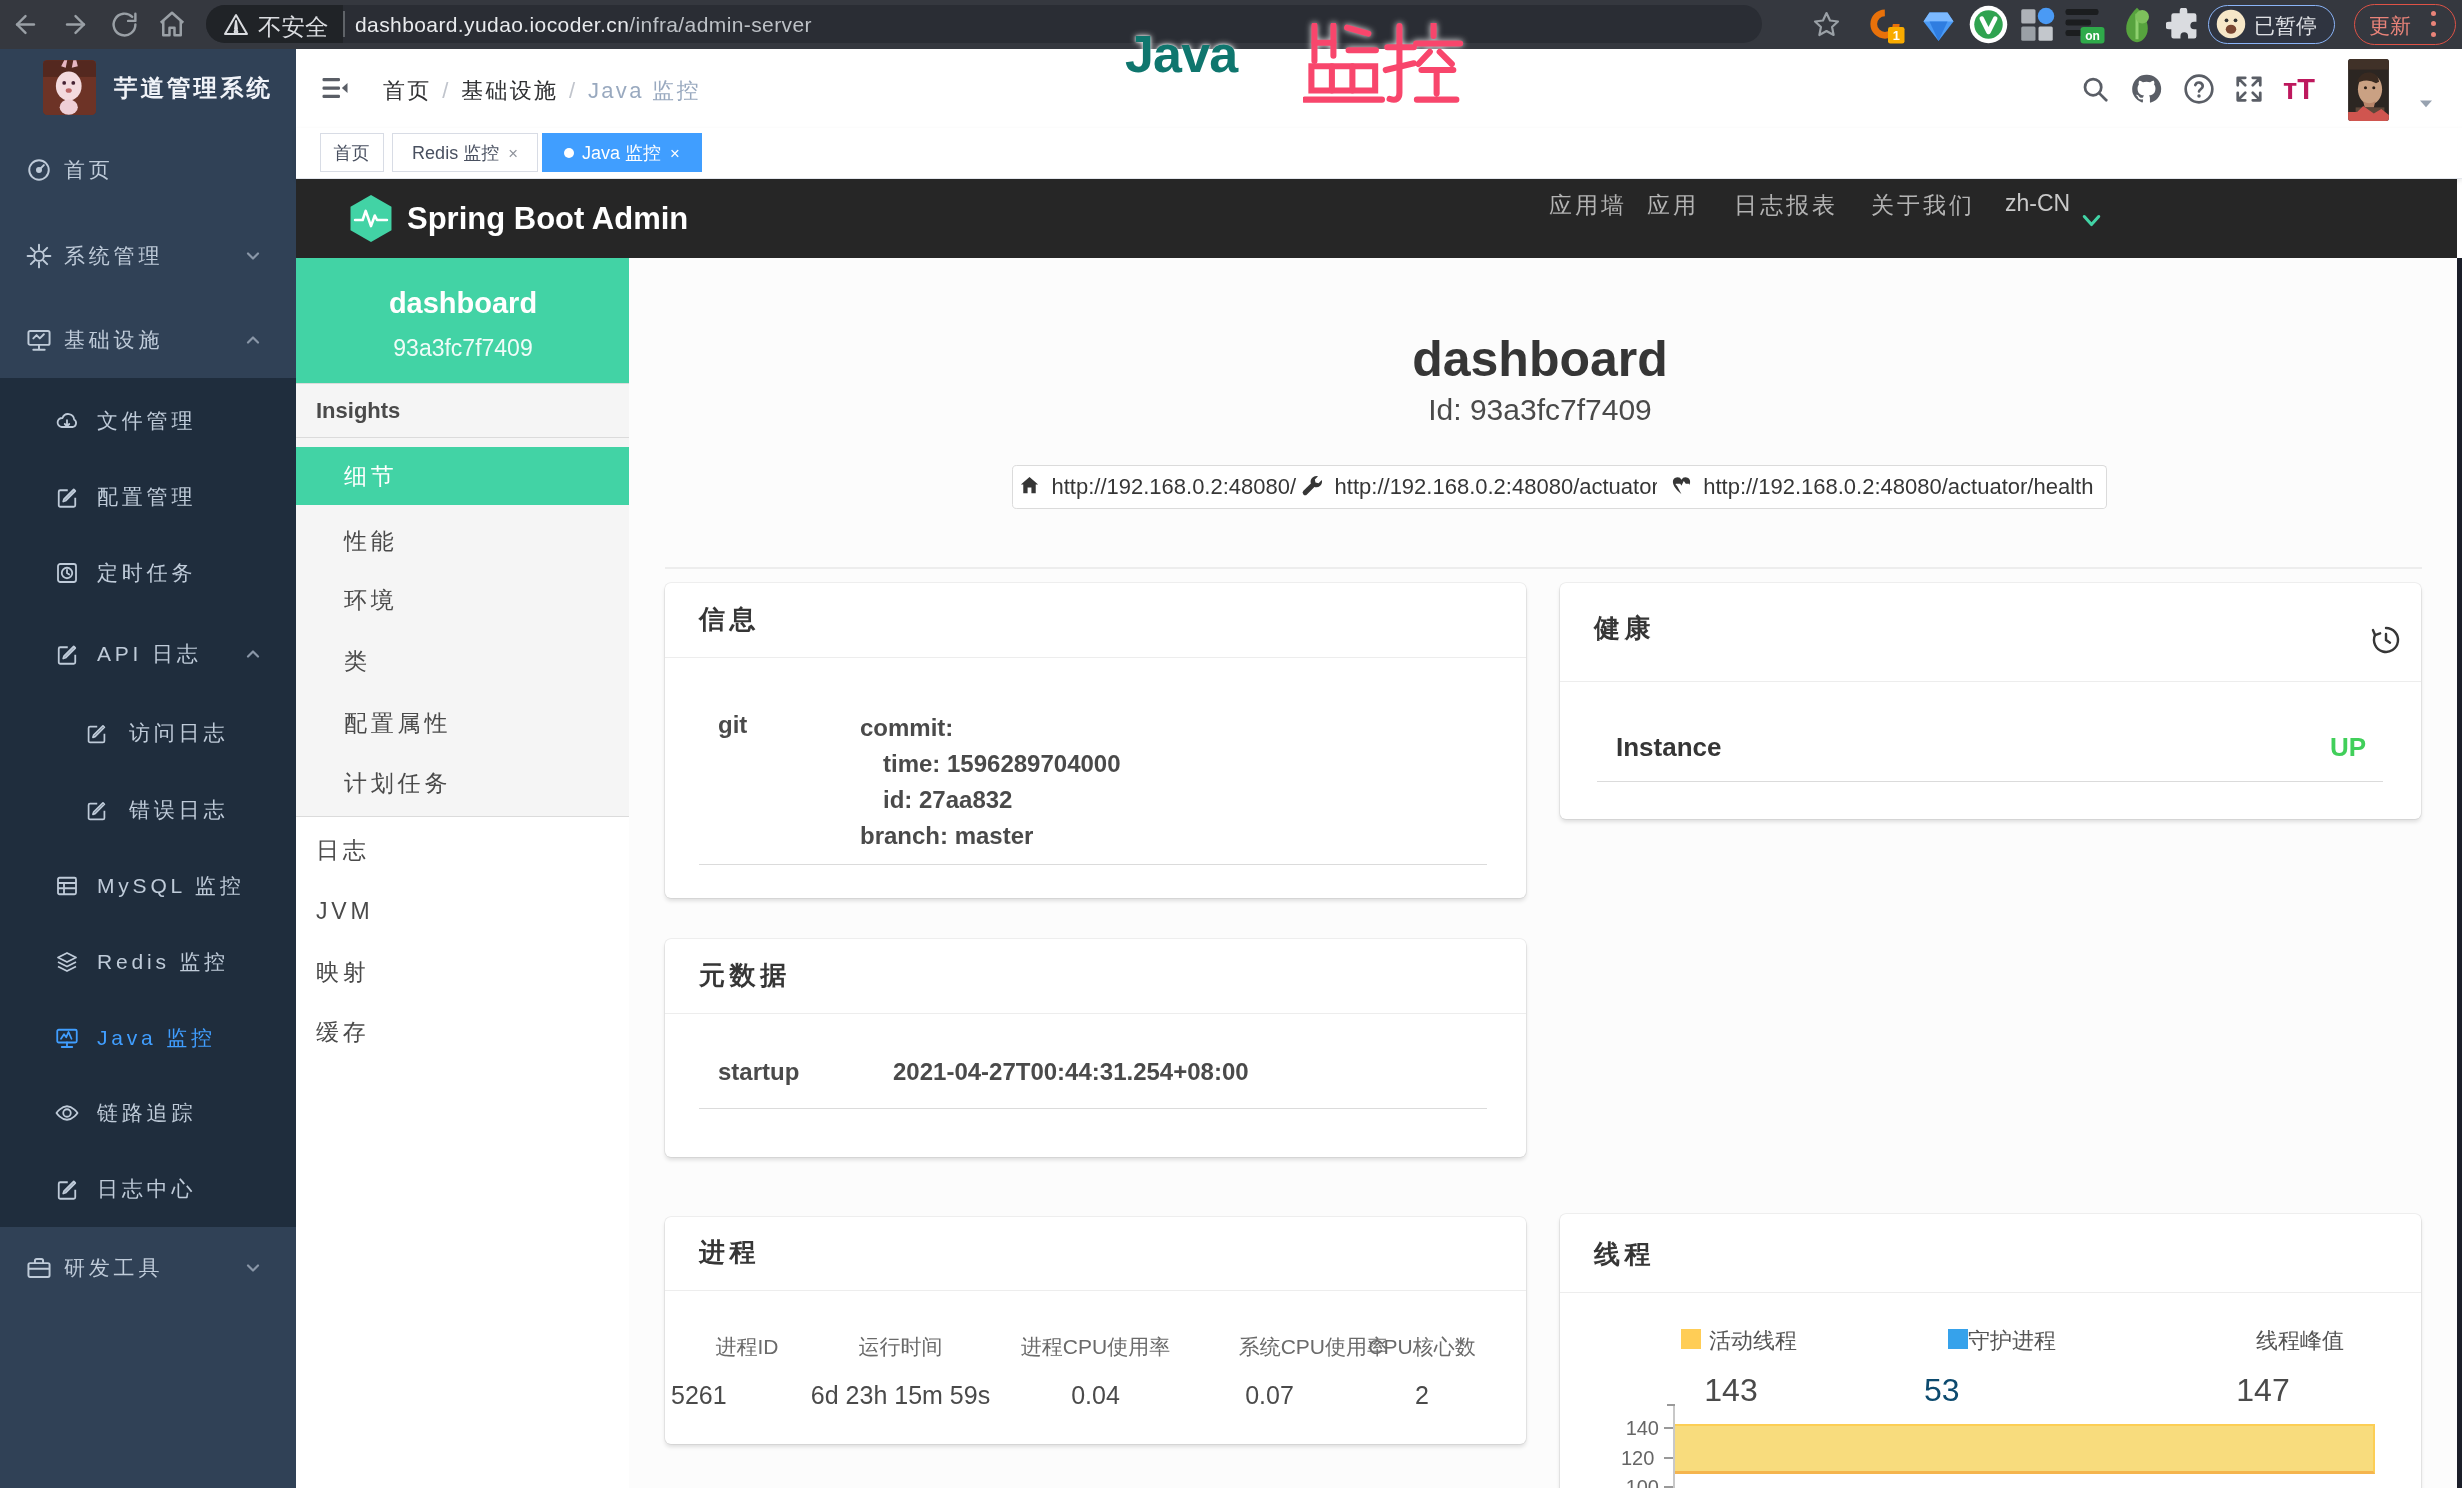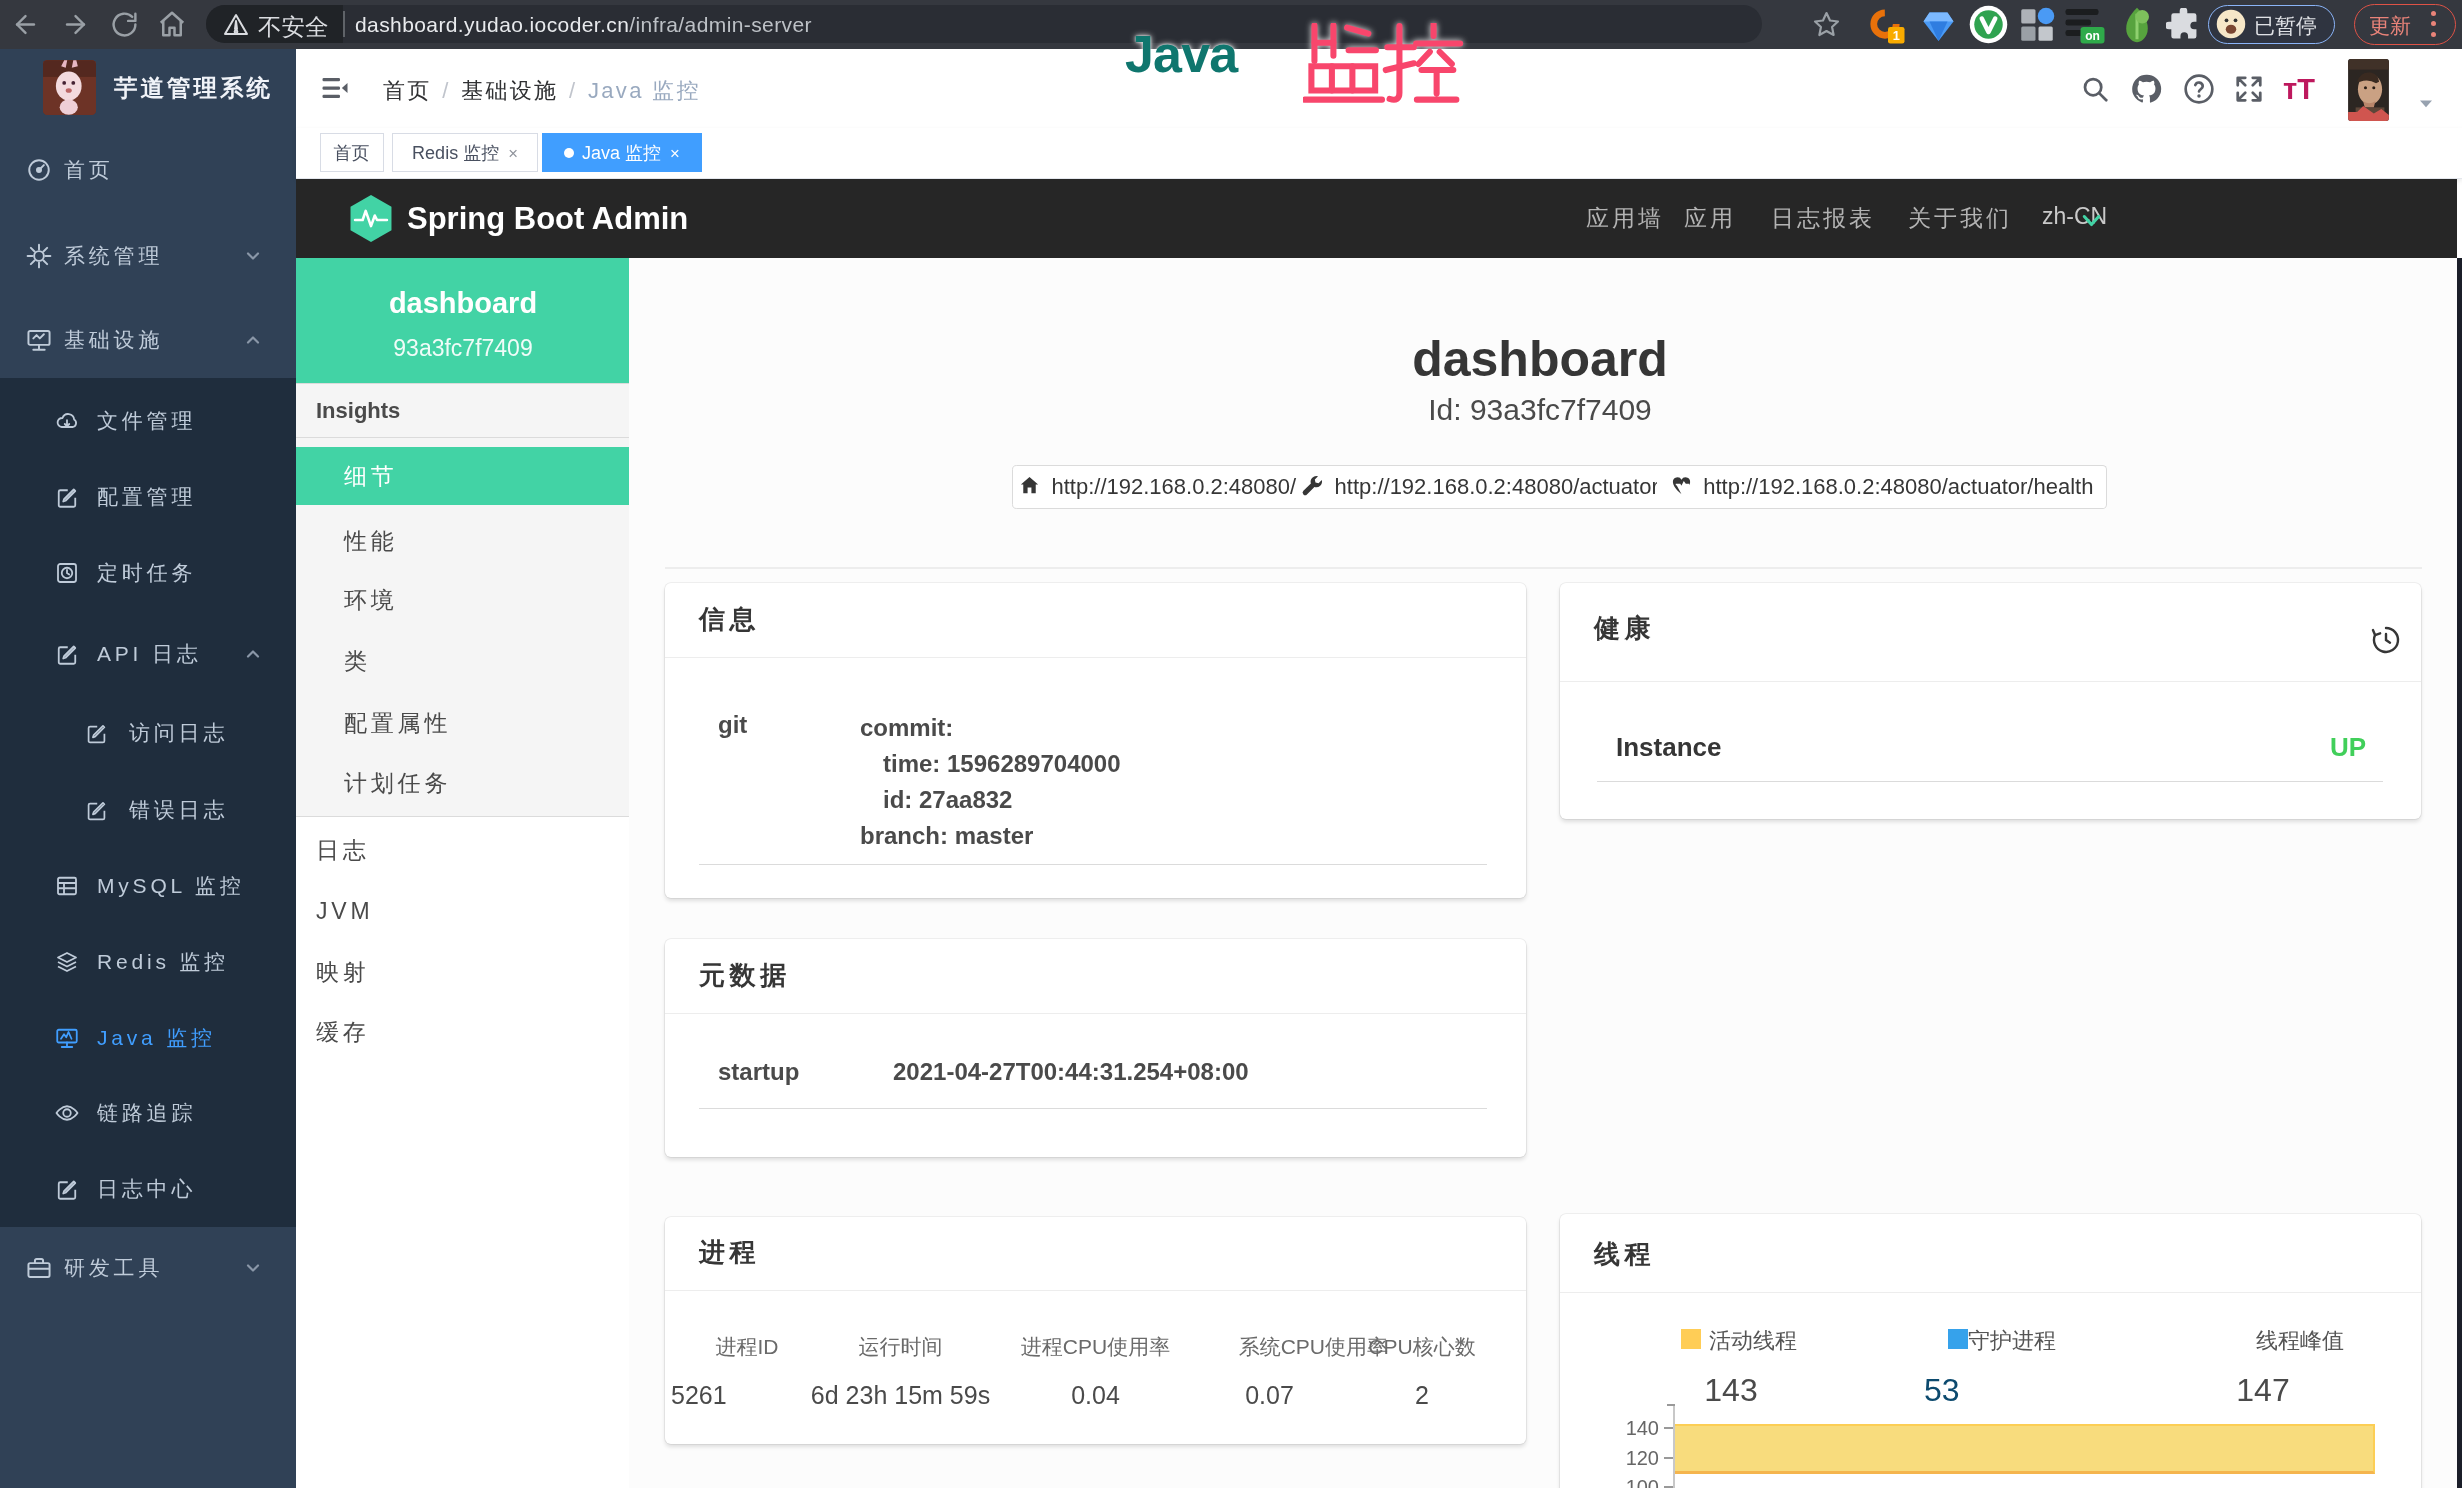--- a/index.html
+++ b/index.html
@@ -35,21 +35,21 @@
   
   #tabsbar { left:296px; top:128px; width:2167px; height:51px; background:#fff; border-bottom:0.8px solid #e4e7ed; box-shadow:0 1.5px 4.6px rgba(0,0,0,.08); }
   .tag { position:absolute; top:5.3px; height:39px; line-height:38px; border:0.8px solid #d8dce5; background:#fff; color:#495060; font-size:18px; padding:0 12px; white-space:nowrap; }
   .tag.active { background:#409eff; border-color:#409eff; color:#fff; }
   .tag .dot { display:inline-block; width:10px; height:10px; border-radius:50%; background:#fff; margin-right:7.6px; position:relative; top:-1.5px; }
   .tag .x { display:inline-block; margin-left:9px; font-size:16.7px; }
 
   
   #sbahead { left:296px; top:179px; width:2161px; height:79px; background:#262626; }
   #sbatitle { left:111px; top:22px; font-size:31px; font-weight:bold; color:#fff; white-space:nowrap; }
-  .sbanav { position:absolute; top:24px; font-size:23px; color:#b3b3b3; white-space:nowrap; letter-spacing:3px;margin-left:37px; }
+  .sbanav { position:absolute; top:11px; font-size:23px; color:#b3b3b3; white-space:nowrap; letter-spacing:3px; }
 
   
   #sbaside { left:296px; top:258px; width:334px; height:1231px; background:#fff; border-right:0.8px solid #ededed; }
   #sbaside-green { left:0; top:0; width:334px; height:125px; background:#42d3a5; color:#fff; text-align:center; }
   #insights-row { left:0; top:125px; width:334px; height:55px; background:#f5f5f5; border-top:0.8px solid #dbdbdb; border-bottom:0.8px solid #dbdbdb; }
   #insights-row span { position:absolute; left:20px; top:50%; transform:translateY(-50%); font-weight:bold; font-size:22px; color:#4a4a4a; }
   #group-bg { left:0; top:180px; width:334px; height:379px; background:#f5f5f5; border-bottom:0.8px solid #dbdbdb; }
   .sbi { position:absolute; left:0; width:334px; height:61px; font-size:23px; color:#4a4a4a; }
   .sbi span { position:absolute; top:50%; transform:translateY(-50%); white-space:nowrap; letter-spacing:3.8px; }
   #sbi-active { position:absolute; left:0; top:189px; width:334px; height:58px; background:#42d3a5; }
@@ -476,21 +476,21 @@
       <div class="abs" style="left:121px;top:115px;width:20px;height:20px;background:#ffcd56"></div>
       <div class="abs" style="left:149px;top:112px;font-size:22px;color:#555">活动线程</div>
       <div class="abs" style="left:388px;top:115px;width:20px;height:20px;background:#36a2eb"></div>
       <div class="abs" style="left:408px;top:112px;font-size:22px;color:#555">守护进程</div>
       <div class="abs" style="left:696px;top:112px;font-size:22px;color:#555">线程峰值</div>
       <div class="abs" style="left:95px;top:158px;width:152px;text-align:center;font-size:32px;color:#4a4a4a">143</div>
       <div class="abs" style="left:364px;top:158px;width:152px;text-align:left;font-size:32px;color:#0c4a6e">53</div>
       <div class="abs" style="left:627px;top:158px;width:152px;text-align:center;font-size:32px;color:#4a4a4a">147</div>
 
       <div class="abs" style="left:61px;top:203px;width:38px;text-align:right;font-size:20px;color:#666">140</div>
-      <div class="abs" style="left:61px;top:233px;width:38px;text-align:right;font-size:20px;color:#666">120</div>
+      <div class="abs" style="left:61px;top:233px;width:38px;font-size:20px;color:#666">120</div>
       <div class="abs" style="left:61px;top:262px;width:38px;text-align:right;font-size:20px;color:#666">100</div>
       <div class="abs" style="left:104px;top:213px;width:9px;height:1.5px;background:#999"></div>
       <div class="abs" style="left:104px;top:243px;width:9px;height:1.5px;background:#999"></div>
       <div class="abs" style="left:104px;top:272px;width:9px;height:1.5px;background:#999"></div>
       <div class="abs" style="left:113px;top:191px;width:1.5px;height:340px;background:#c8c8c8"></div>
       <div class="abs" style="left:107px;top:190px;width:7.6px;height:1.5px;background:#999"></div>
       <div class="abs" style="left:115px;top:210px;width:700px;height:50px;background:#f8dc7d;border-top:2.3px solid #fcce55;border-bottom:3px solid #f5b54e;border-right:2.3px solid #fcce55"></div>
     </div>
   </div>
 

